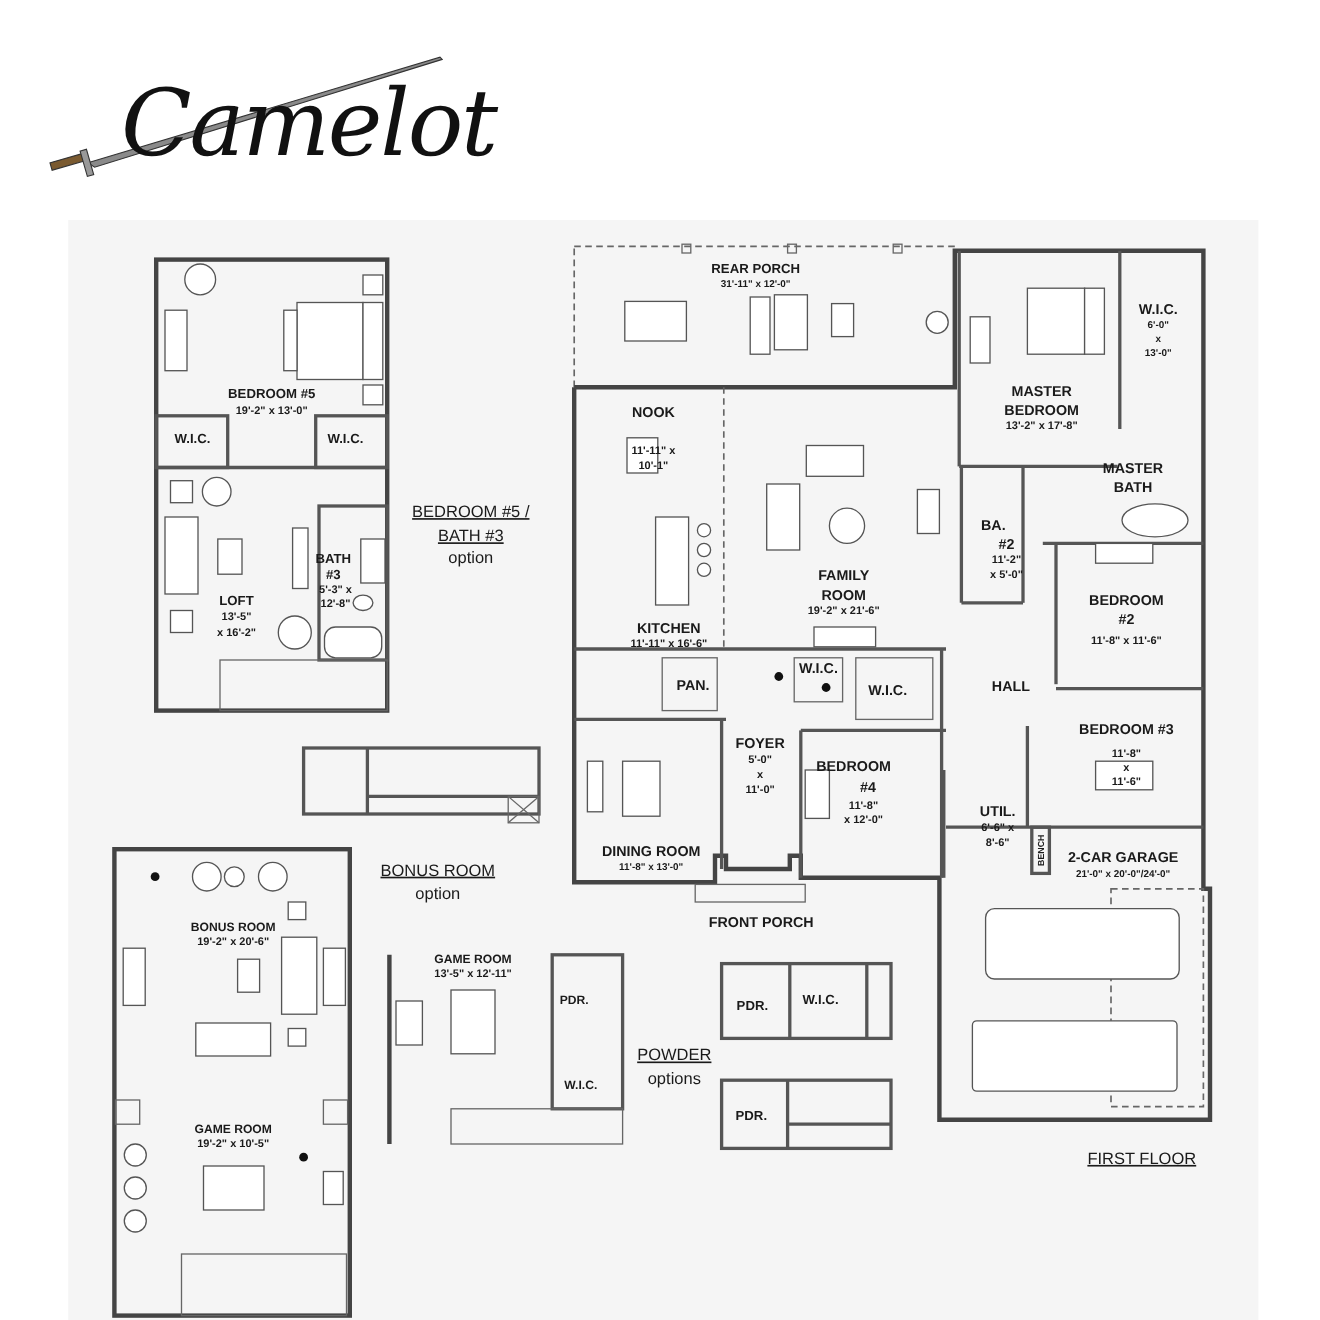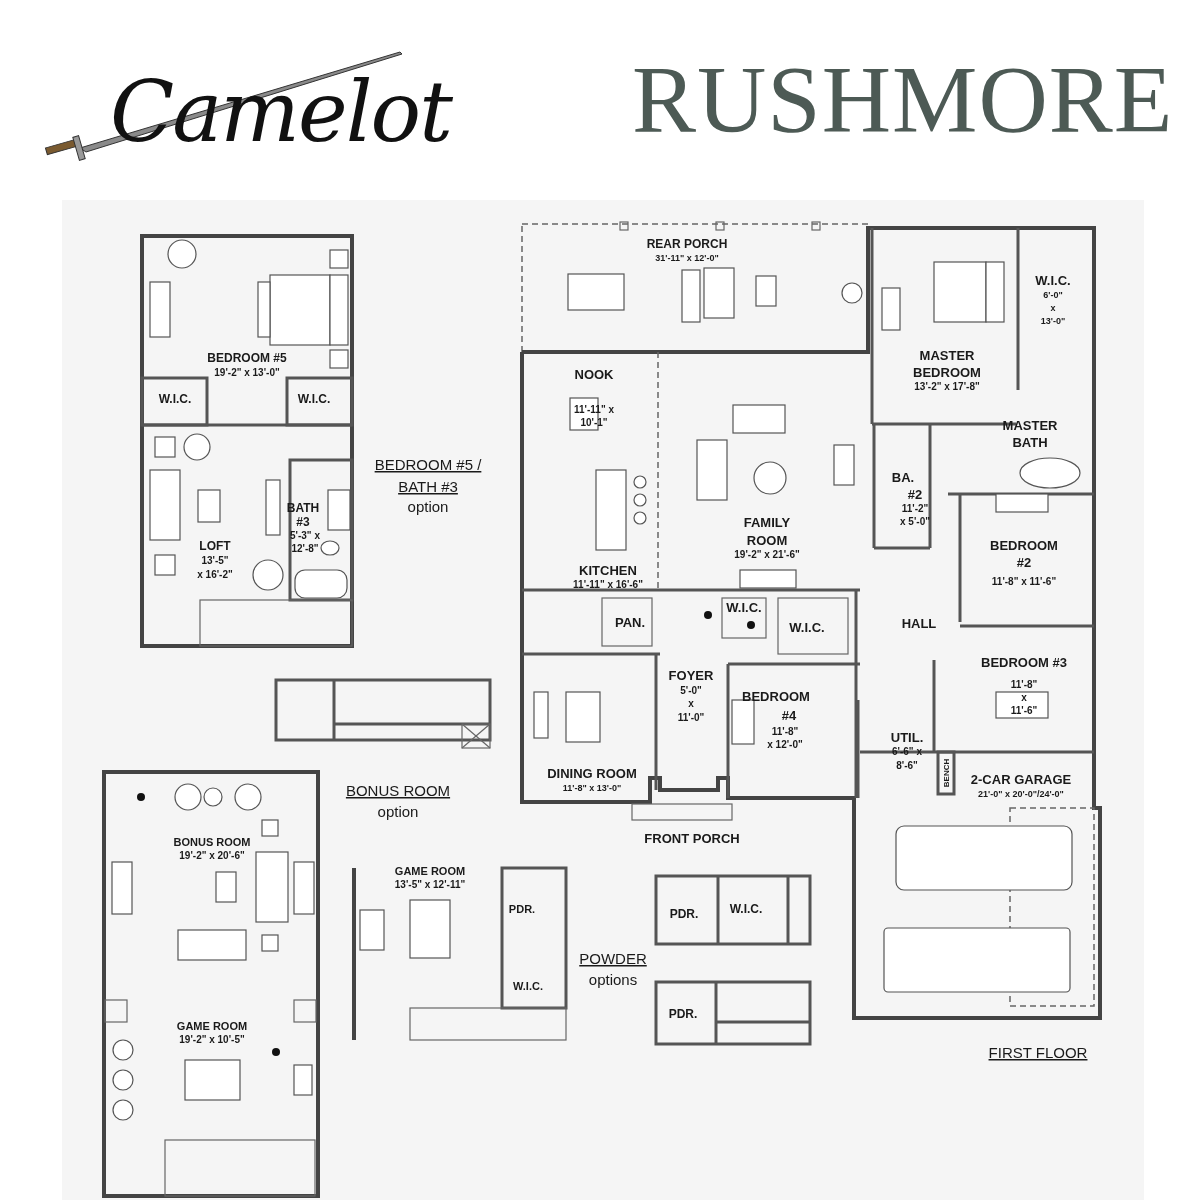--- a/index.html
+++ b/index.html
@@ -27,21 +27,20 @@
 
   <div class="brand">
     <svg width="380" height="130">
       <polygon points="40,108 360,12 362,14 46,112" fill="#8a8a8a" stroke="#333" stroke-width="1"></polygon>
       <rect x="6" y="104" width="30" height="7" fill="#7a5a30" stroke="#333" stroke-width="1" transform="rotate(-16 20 108)"></rect>
       <rect x="36" y="96" width="6" height="24" fill="#999" stroke="#333" stroke-width="1" transform="rotate(-16 39 108)"></rect>
     </svg>
     <div class="brand-text">Camelot</div>
   </div>
 
-  <div class="title">RUSHMORE</div>
 
   <svg width="1200" height="1200">
 
     <g>
       <rect x="142" y="236" width="210" height="410" class="wall"></rect>
       <line x1="142" y1="425" x2="352" y2="425" class="wall2"></line>
       <rect x="142" y="378" width="65" height="47" class="wall2"></rect>
       <rect x="287" y="378" width="65" height="47" class="wall2"></rect>
       <rect x="290" y="460" width="62" height="140" class="wall2"></rect>
       <rect x="200" y="600" width="152" height="46" class="thin"></rect>

